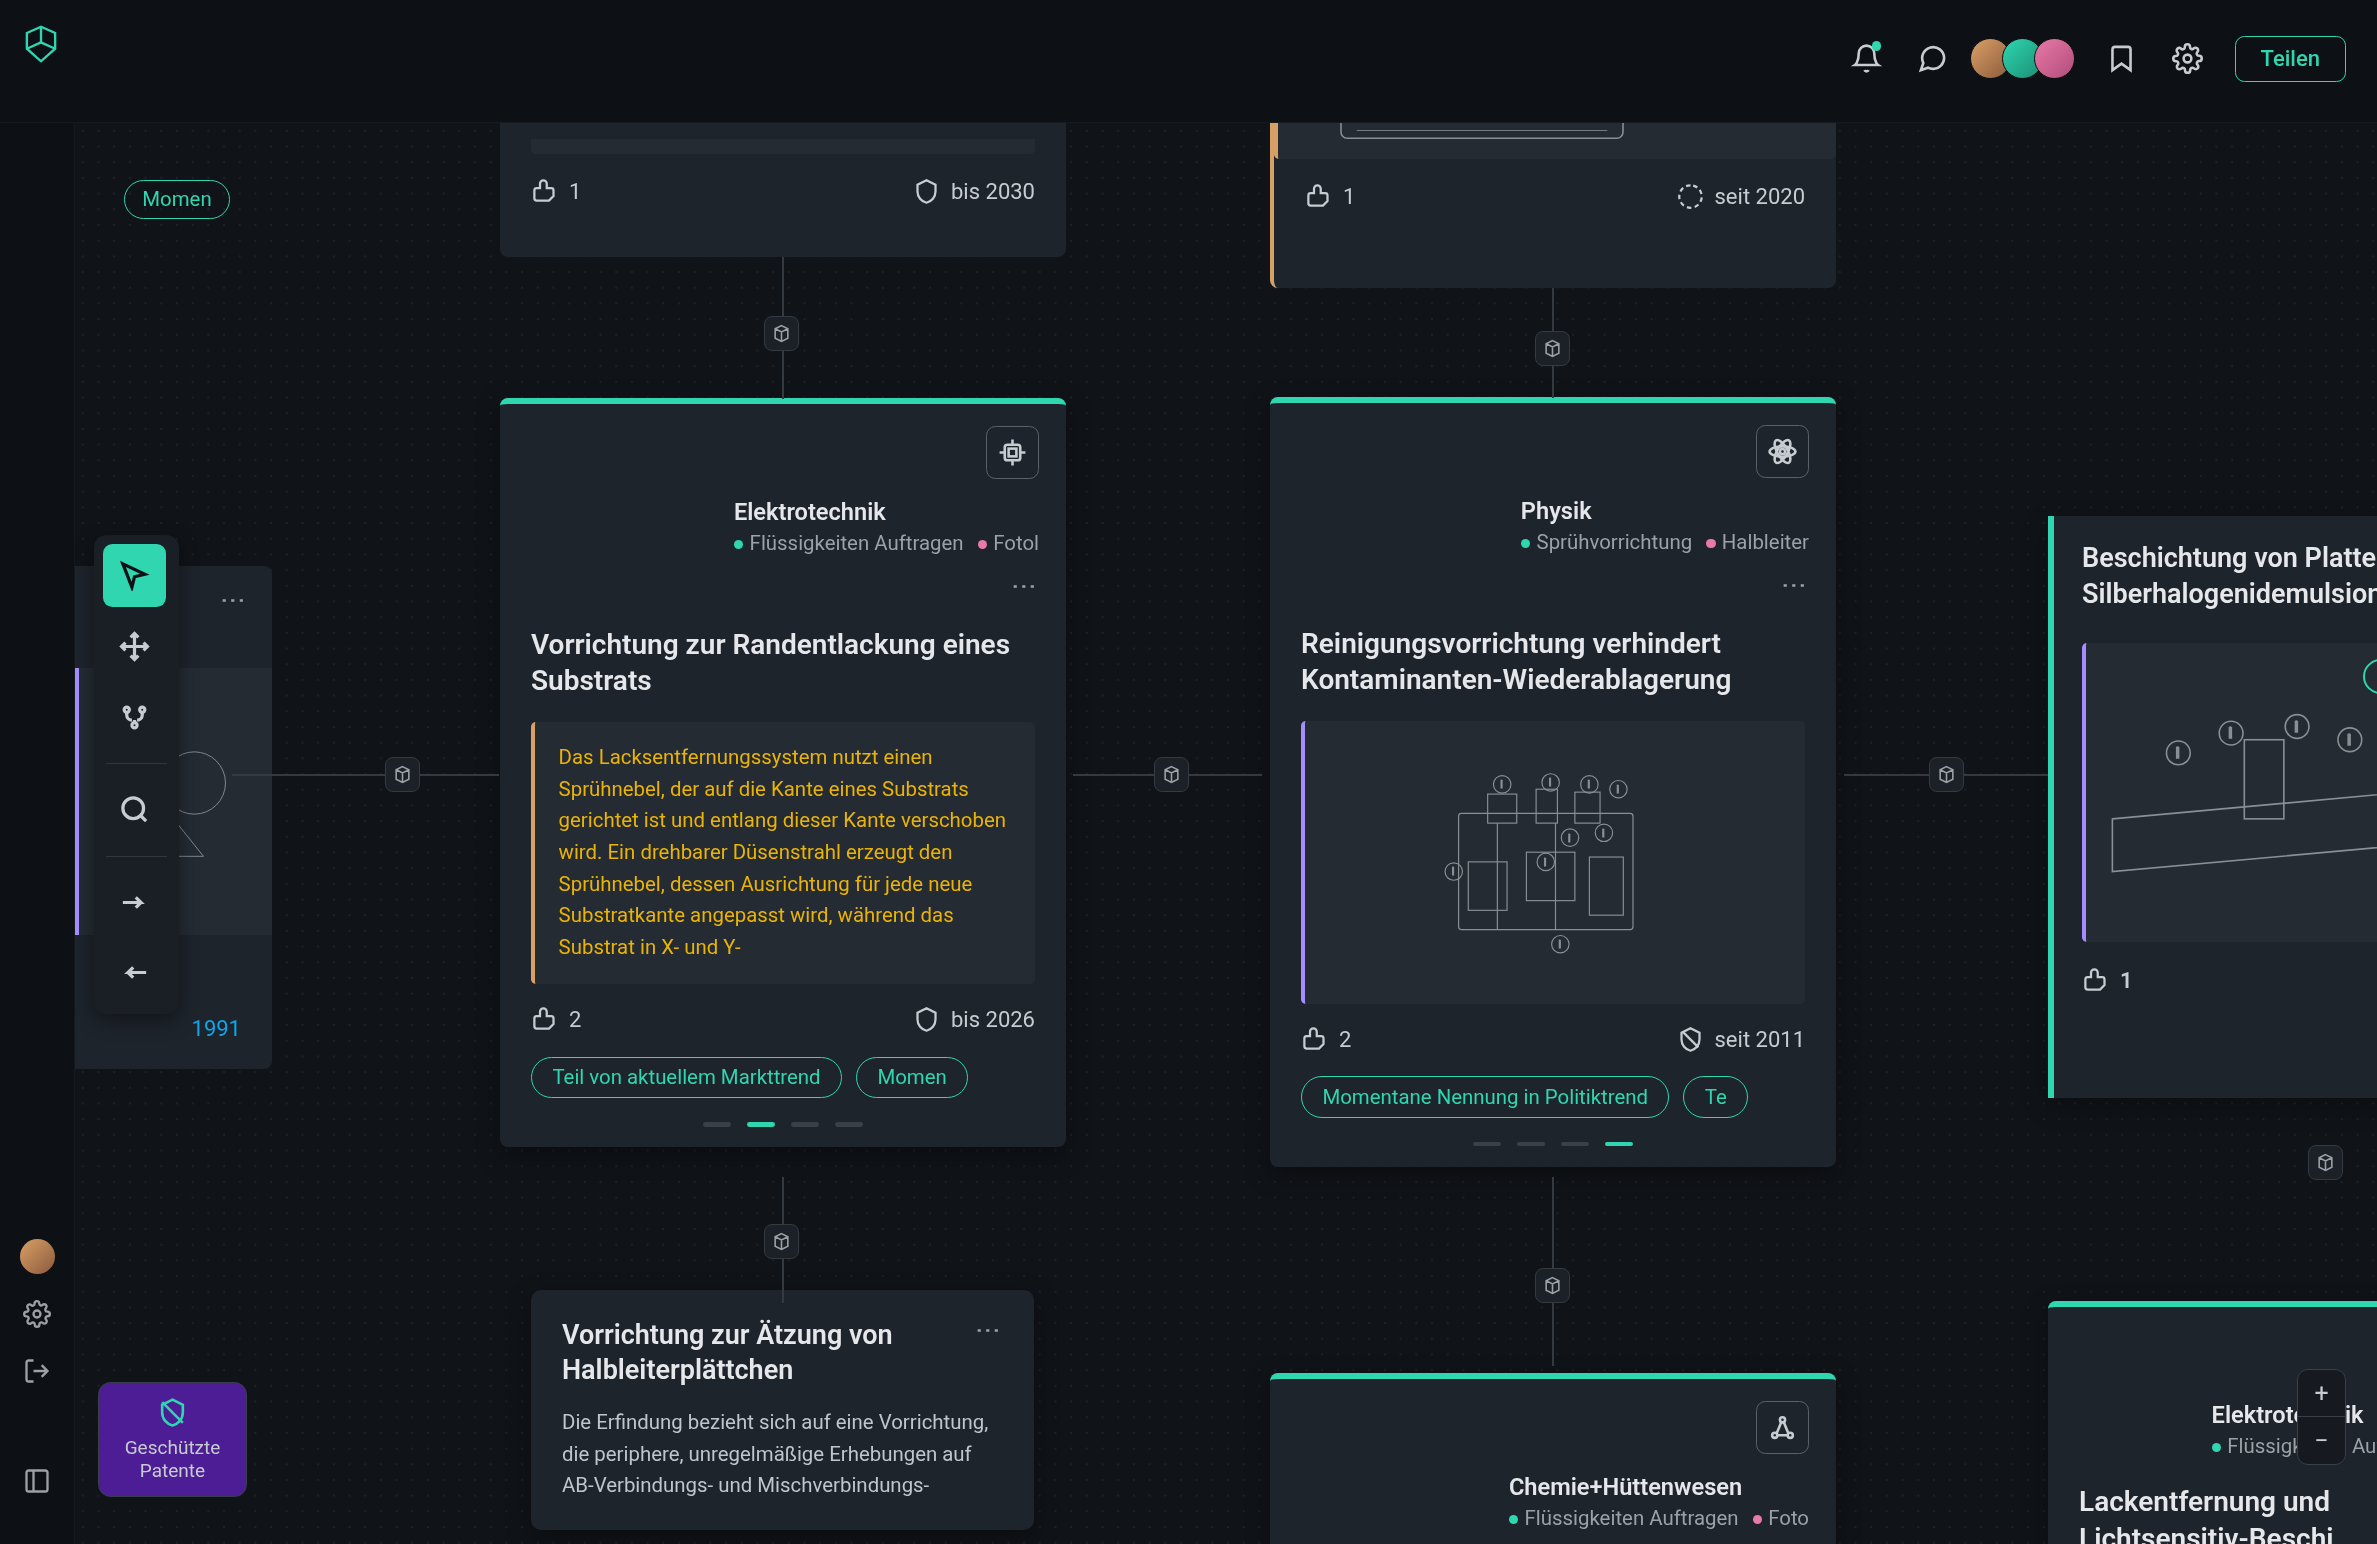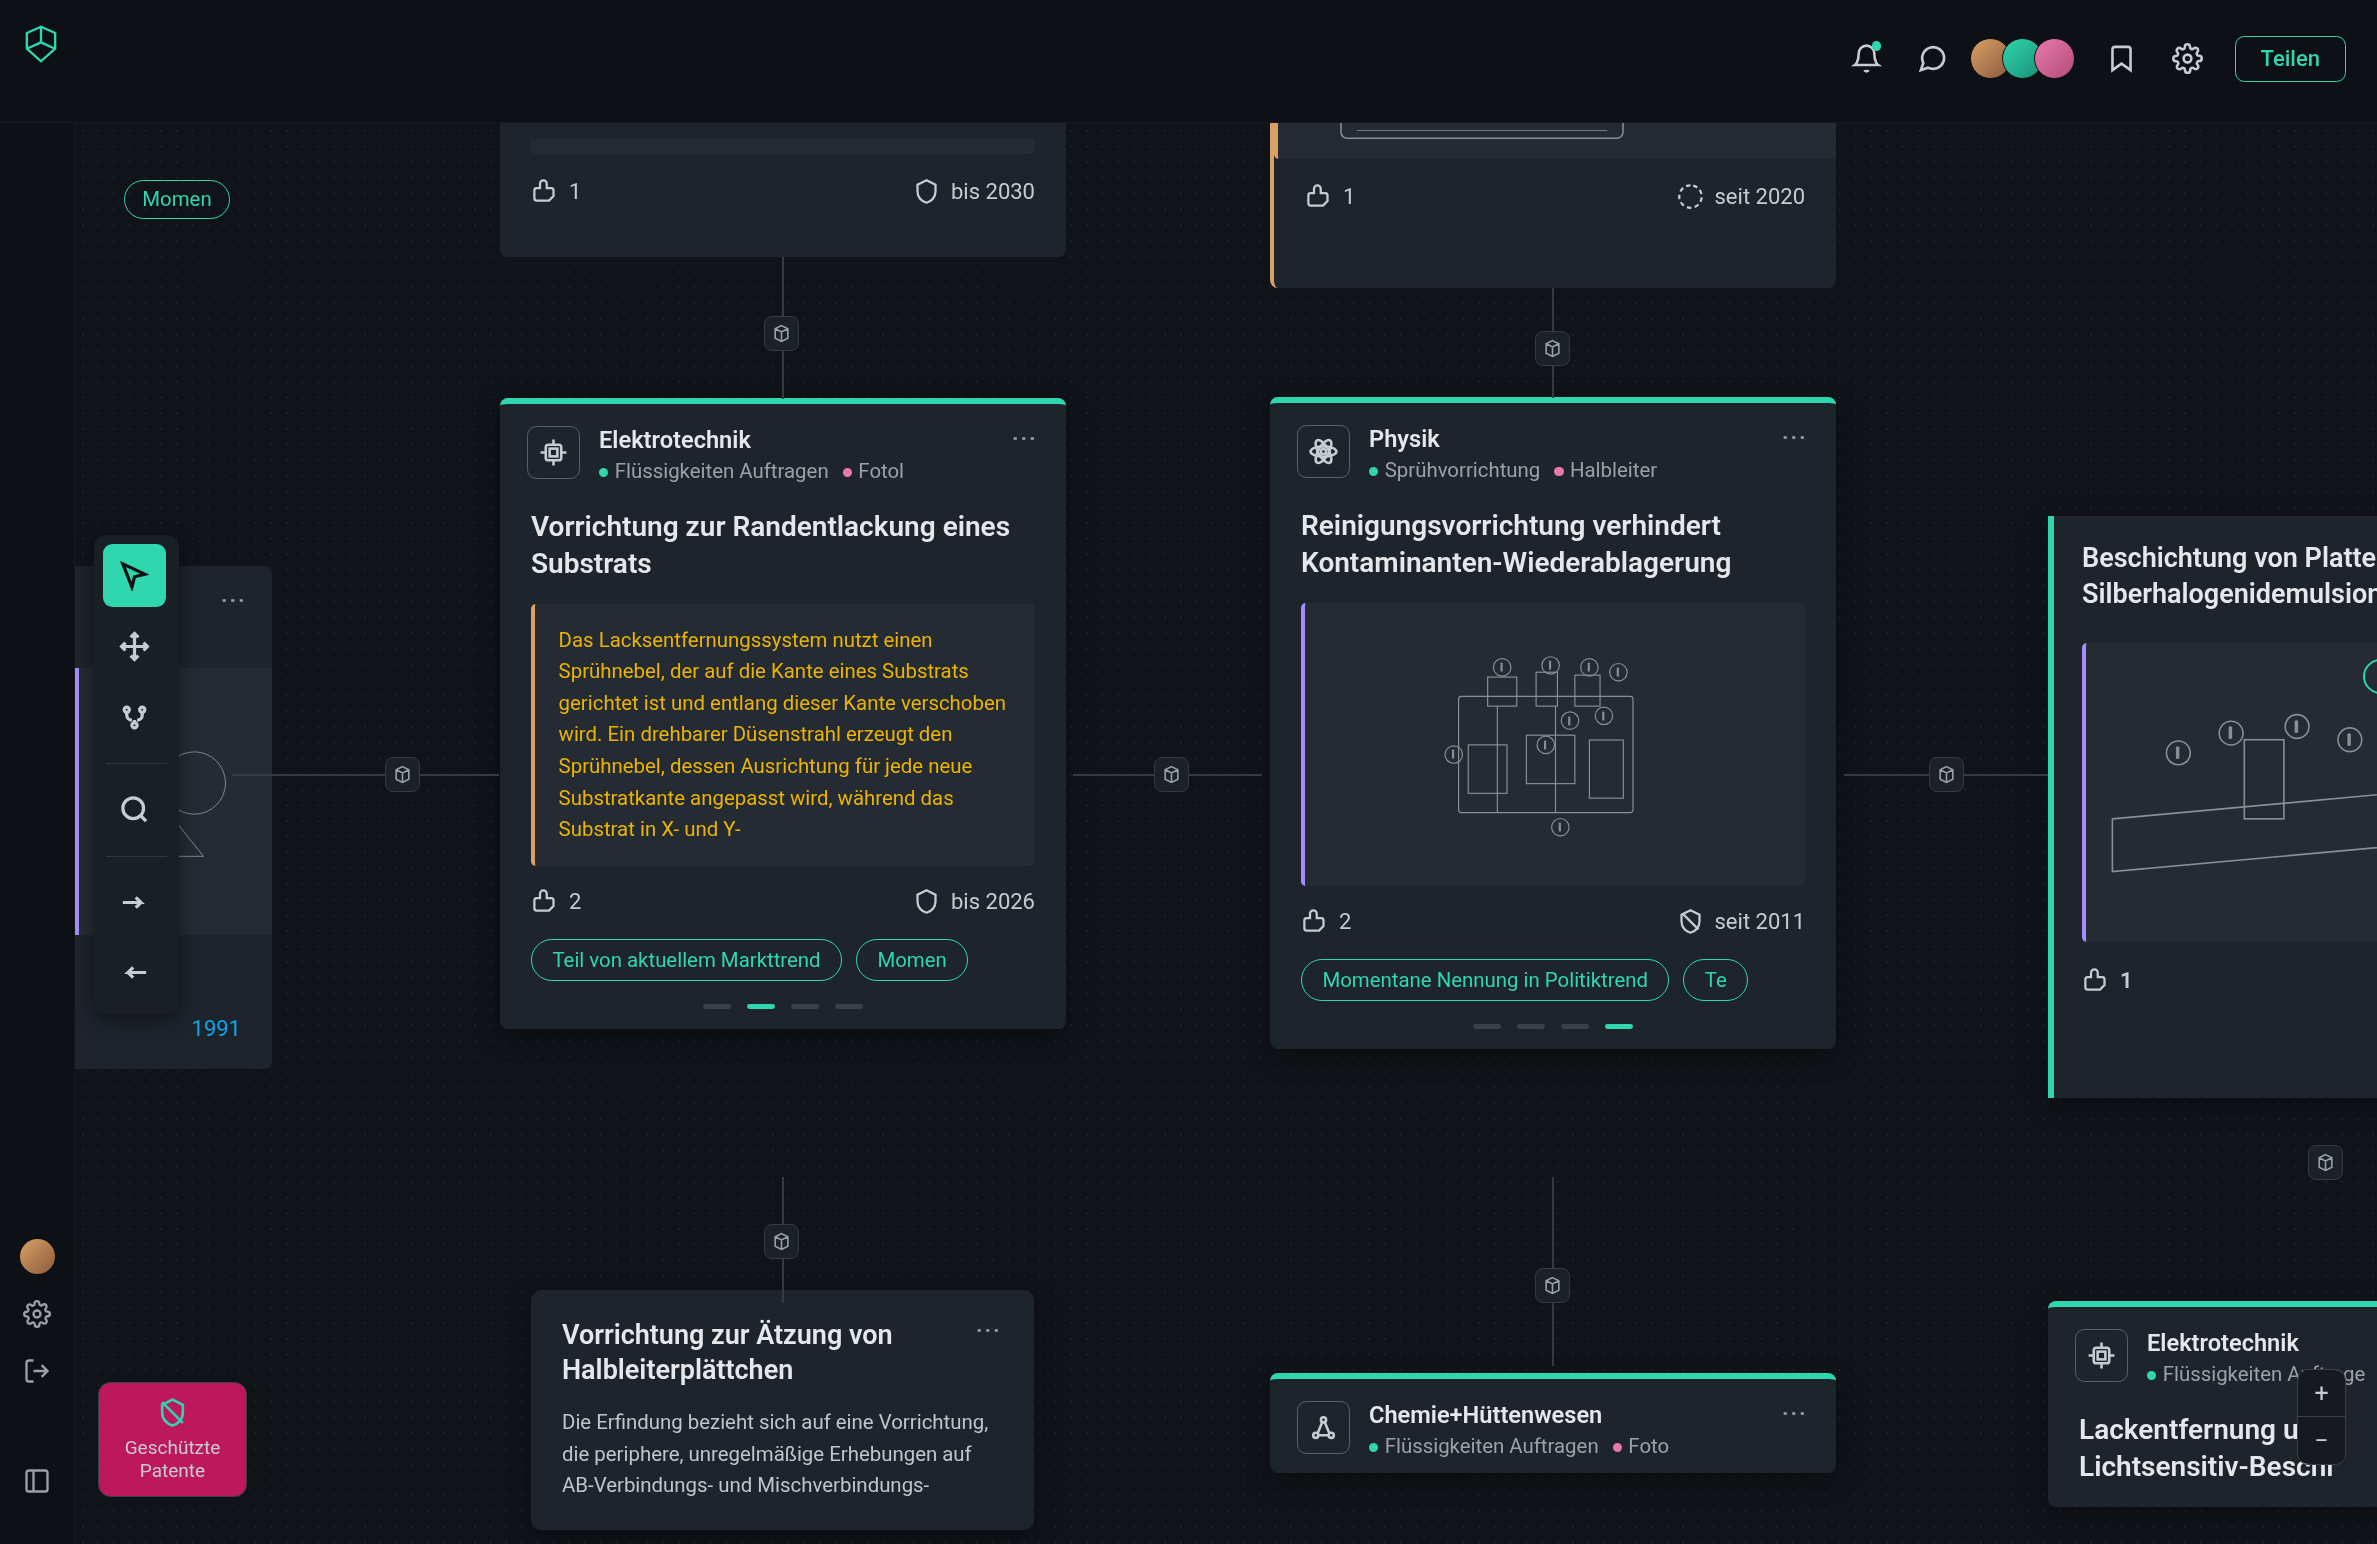--- a/index.html
+++ b/index.html
@@ -36,34 +36,34 @@
 .leftrail .rail-icon svg { width:28px; height:28px; stroke:currentColor; fill:none; stroke-width:2;}
 
 
 .toolpanel { position:absolute; left:94px; top:535px; width:85px; background:#1a1f26; border-radius:12.6px; padding:9.4px; display:flex; flex-direction:column; gap:7.9px; z-index:30; box-shadow:0 6.3px 19px rgba(0,0,0,0.4);}
 .tool { width:63px; height:63px; border-radius:9.4px; display:flex; align-items:center; justify-content:center; color:#c7ccd1; cursor:pointer;}
 .tool.active { background:#2fd6b0; color:#0d1014; }
 .tool svg { width:31px; height:31px; stroke:currentColor; fill:none; stroke-width:2.5;}
 .tool-divider { height:0.8px; background:rgba(255,255,255,0.1); margin:6.3px 3.1px;}
 
 
-.filter-chip { position:absolute; left:98px; bottom:47px; width:149px; border:1.6px solid #3a4048; border-radius:12.6px; padding:14px 11px; display:flex; flex-direction:column; align-items:center; gap:7.9px; color:#c7ccd1; font-size:19px; text-align:center; z-index:25; background:#be185d;}
+.filter-chip { position:absolute; left:98px; bottom:47px; width:149px; border:1.6px solid #3a4048; border-radius:12.6px; padding:14px 11px; display:flex; flex-direction:column; align-items:center; gap:7.9px; color:#c7ccd1; font-size:19px; text-align:center; z-index:25; background:#4c1d95;}
 .filter-chip svg { width:31px; height:31px; stroke:#2fd6b0; fill:none; stroke-width:2;}
 
 
 .zoom { position:absolute; right:31px; bottom:79px; display:flex; flex-direction:column; gap:0; border:1.6px solid #3a4048; border-radius:11px; overflow:hidden; z-index:25;}
 .zoom button { width:47px; height:47px; background:#161a20; border:none; color:#c7ccd1; font-size:25px; cursor:pointer;}
 .zoom button:first-child { border-bottom:0.8px solid #3a4048;}
 
 
 .canvas { position:absolute; left:75px; right:0; top:123px; bottom:0; overflow:hidden; background-color:#101318; background-image:radial-gradient(rgba(255,255,255,0.06) 0.8px, transparent 0.8px); background-size:15.7px 15.7px; }
 
 
 .card { position:absolute; width:566px; background:#1e242c; border-radius:7.9px; border-top:6.3px solid #2fd6b0; overflow:hidden; box-shadow:0 7.9px 23.6px rgba(0,0,0,0.35);}
-.card-head { display:flex; align-items:flex-start; gap:19px; padding:22px 27px 15.7px;}
+.card-head { display:flex; align-items:flex-end; gap:19px; padding:22px 27px 15.7px;flex-direction:column;}
 .card-cat-icon { width:53px; height:53px; border:1.6px solid #5a6068; border-radius:9.4px; display:flex; align-items:center; justify-content:center;}
 .card-cat-icon svg{width:31px;height:31px;stroke:#c7ccd1;fill:none;stroke-width:2;}
 .card-cat { display:flex; flex-direction:column; gap:4.7px; flex:1; min-width:0;}
 .card-cat .cat-title{font-size:23.6px;font-weight:600;color:#e5e7ea;}
 .card-cat .cat-tags{display:flex;gap:14px;font-size:20.4px;color:#9ca1a7;white-space:nowrap;overflow:hidden;}
 .cat-tags .dot{display:inline-block;width:9.4px;height:9.4px;border-radius:50%;margin-right:6.3px;vertical-align:middle;}
 .dot.teal{background:#2fd6b0;} .dot.pink{background:#e879a8;}
 .card-menu{color:#9ca1a7;font-size:25px;letter-spacing:1.6px;cursor:pointer;writing-mode:vertical-rl;}
 .card-title{padding:11px 31px 22px;font-size:28px;font-weight:600;line-height:1.3;color:#e5e7ea;}
 .card-body{margin:0 31px 22px;background:#252b33;border-left:4.7px solid #d9a066;border-radius:4.7px;padding:20.4px 23.6px;font-size:20.4px;line-height:1.55;color:#eab308;max-height:283px;overflow:hidden;position:relative;}

